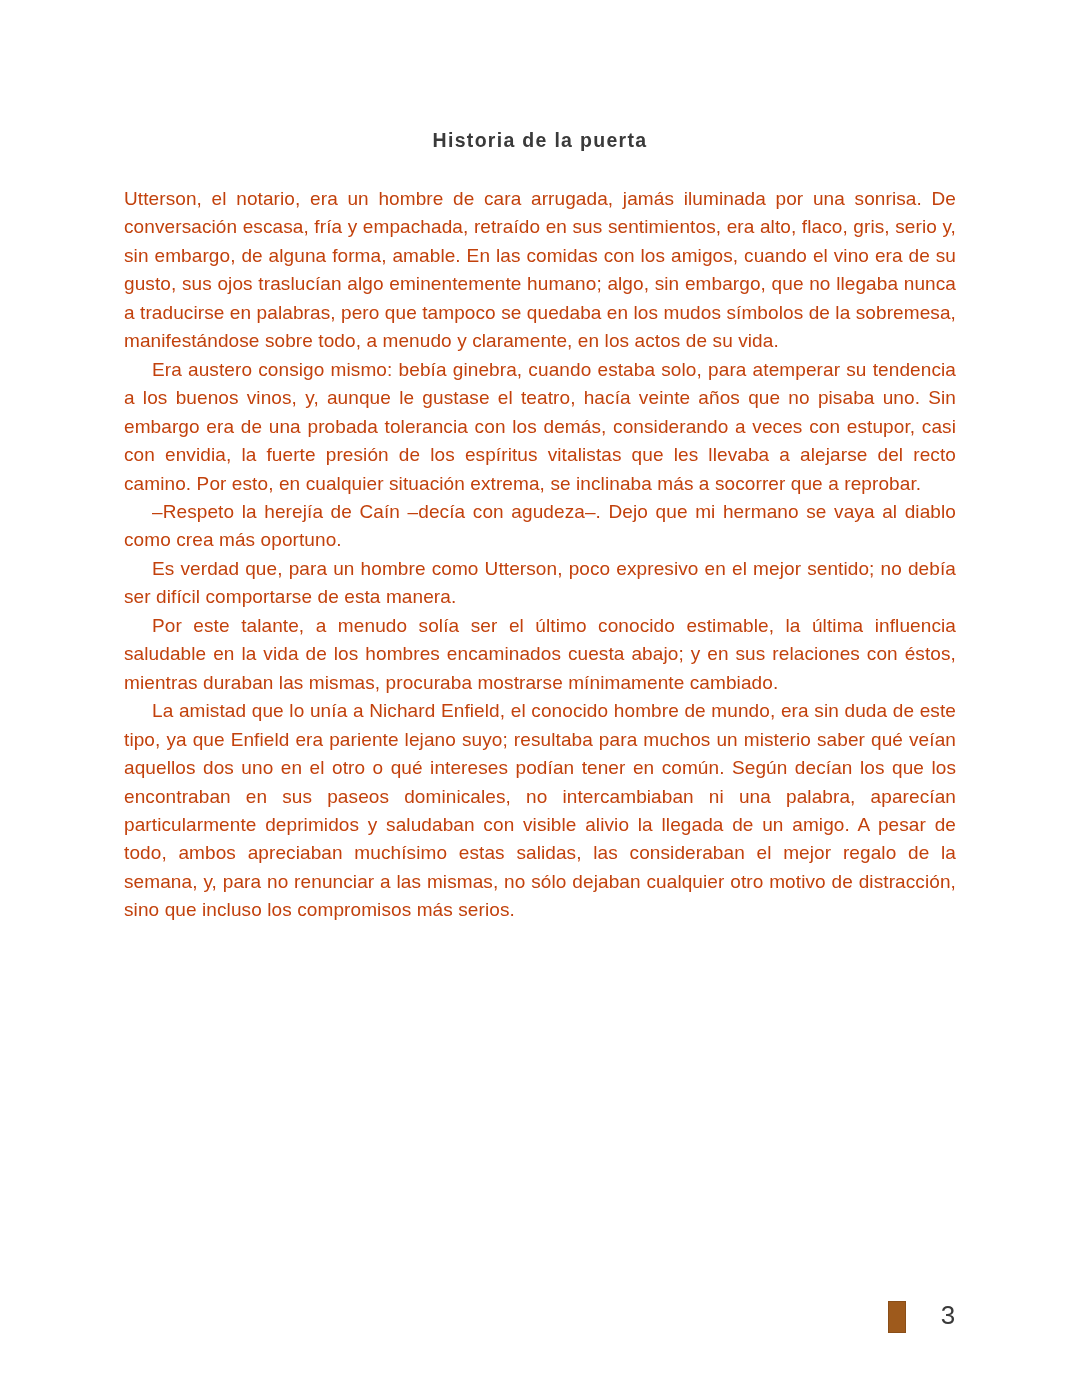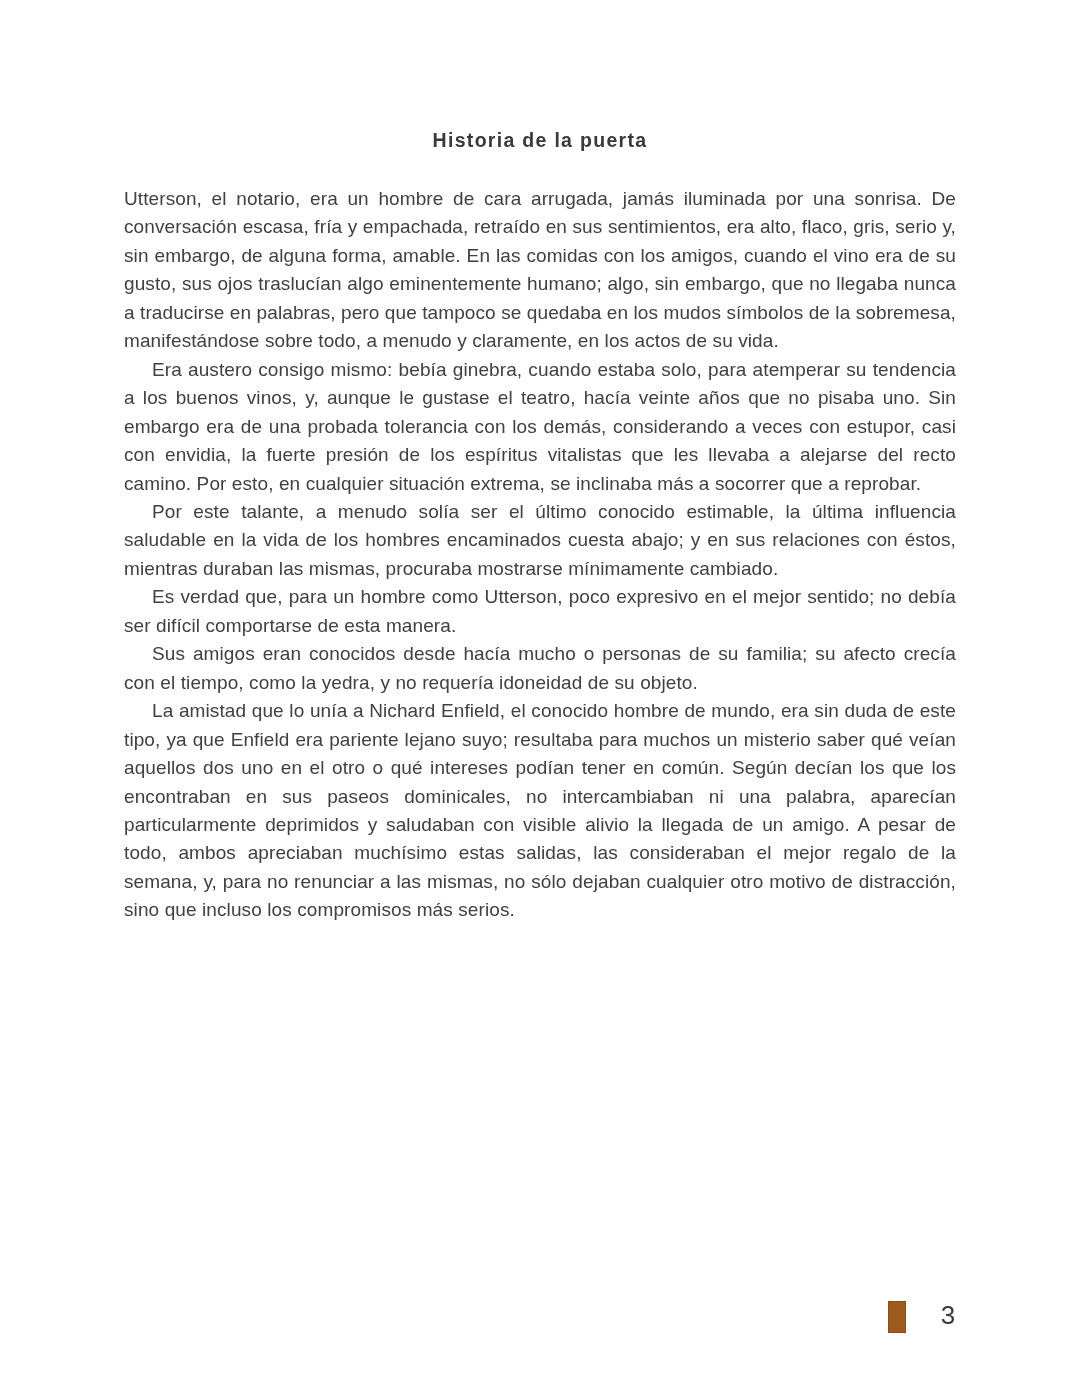--- a/index.html
+++ b/index.html
@@ -64,25 +64,25 @@
     font-size: 26px;
     color: #3a3a3a;
   }
 </style>
 </head>
 <body>
 
 <main class="book-page">
   <h1 class="chapter-title">Historia de la puerta</h1>
 
-  <div class="body-text" style="color: #404040;">
+  <div class="body-text" style="color: #c2410c;">
       <p class="no-indent">Utterson, el notario, era un hombre de cara arrugada, jamás iluminada por una sonrisa. De conversación escasa, fría y empachada, retraído en sus sentimientos, era alto, flaco, gris, serio y, sin embargo, de alguna forma, amable. En las comidas con los amigos, cuando el vino era de su gusto, sus ojos traslucían algo eminentemente humano; algo, sin embargo, que no llegaba nunca a traducirse en palabras, pero que tampoco se quedaba en los mudos símbolos de la sobremesa, manifestándose sobre todo, a menudo y claramente, en los actos de su vida.</p>
       <p>Era austero consigo mismo: bebía ginebra, cuando estaba solo, para atemperar su tendencia a los buenos vinos, y, aunque le gustase el teatro, hacía veinte años que no pisaba uno. Sin embargo era de una probada tolerancia con los demás, considerando a veces con estupor, casi con envidia, la fuerte presión de los espíritus vitalistas que les llevaba a alejarse del recto camino. Por esto, en cualquier situación extrema, se inclinaba más a socorrer que a reprobar.</p>
+      <p>–Respeto la herejía de Caín –decía con agudeza–. Dejo que mi hermano se vaya al diablo como crea más oportuno.</p>
+      <p>Es verdad que, para un hombre como Utterson, poco expresivo en el mejor sentido; no debía ser difícil comportarse de esta manera.</p>
       <p>Por este talante, a menudo solía ser el último conocido estimable, la última influencia saludable en la vida de los hombres encaminados cuesta abajo; y en sus relaciones con éstos, mientras duraban las mismas, procuraba mostrarse mínimamente cambiado.</p>
-      <p>Es verdad que, para un hombre como Utterson, poco expresivo en el mejor sentido; no debía ser difícil comportarse de esta manera.</p>
-      <p>Sus amigos eran conocidos desde hacía mucho o personas de su familia; su afecto crecía con el tiempo, como la yedra, y no requería idoneidad de su objeto.</p>
       <p>La amistad que lo unía a Nichard Enfield, el conocido hombre de mundo, era sin duda de este tipo, ya que Enfield era pariente lejano suyo; resultaba para muchos un misterio saber qué veían aquellos dos uno en el otro o qué intereses podían tener en común. Según decían los que los encontraban en sus paseos dominicales, no intercambiaban ni una palabra, aparecían particularmente deprimidos y saludaban con visible alivio la llegada de un amigo. A pesar de todo, ambos apreciaban muchísimo estas salidas, las consideraban el mejor regalo de la semana, y, para no renunciar a las mismas, no sólo dejaban cualquier otro motivo de distracción, sino que incluso los compromisos más serios.</p>
     </div>
 
   <div class="footer-marker" style="background: rgb(158, 90, 28);"></div>
 
   <div class="page-number">3</div>
 </main>
 
 </body></html>

